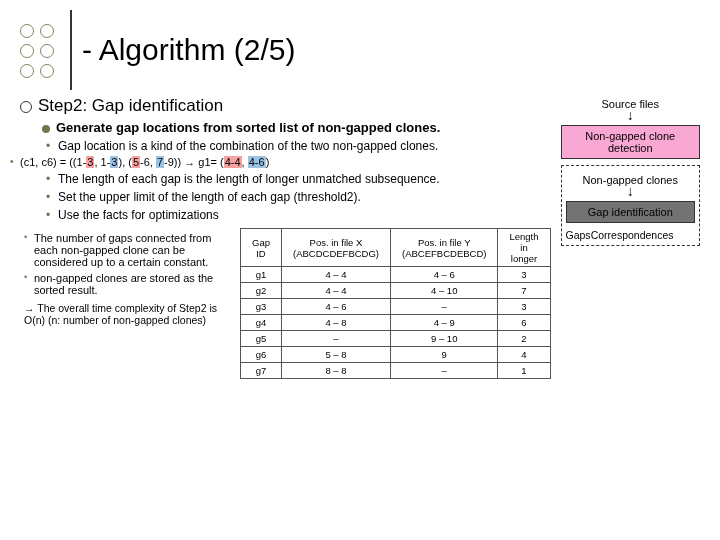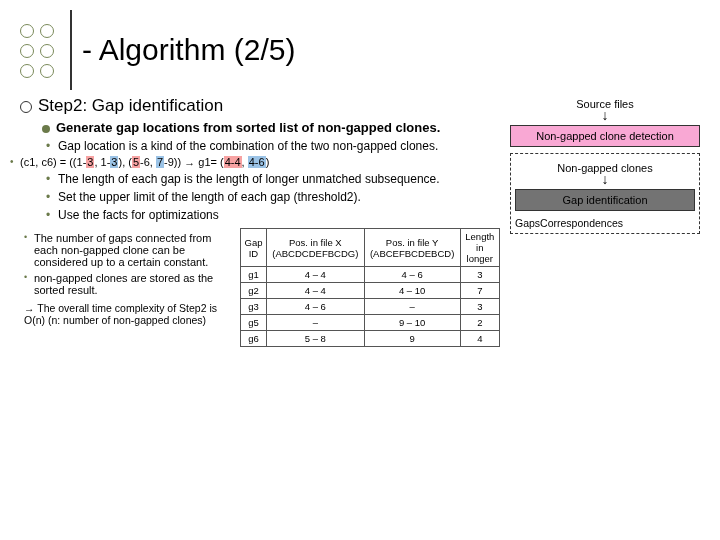--- a/index.html
+++ b/index.html
@@ -136,21 +136,21 @@
     margin-top: 6px;
     font-size: 10.5px;
   }
   table.gaptable {
     border-collapse: collapse;
     font-size: 9.5px;
     width: 100%;
   }
   table.gaptable th, table.gaptable td {
     border: 1px solid #555;
-    padding: 2px 3px;
+    padding: 2px 11px;
     text-align: center;
     margin-top: 43px;
   }
   table.gaptable th {
     font-weight: normal;
   }
   .flowbox {
     border: 1.5px solid #333;
     padding: 4px 6px;
     text-align: center;
@@ -261,30 +261,42 @@
                   <td>4 – 10</td>
                   <td>7</td>
                 </tr>
                 <tr>
                   <td>g3</td>
                   <td>4 – 6</td>
                   <td>–</td>
                   <td>3</td>
                 </tr>
                 <tr>
+                  <td>g4</td>
+                  <td>4 – 8</td>
+                  <td>4 – 9</td>
+                  <td>6</td>
+                </tr>
+                <tr>
                   <td>g5</td>
                   <td>–</td>
                   <td>9 – 10</td>
                   <td>2</td>
                 </tr>
                 <tr>
                   <td>g6</td>
                   <td>5 – 8</td>
                   <td>9</td>
                   <td>4</td>
+                </tr>
+                <tr>
+                  <td>g7</td>
+                  <td>8 – 8</td>
+                  <td>–</td>
+                  <td>1</td>
                 </tr>
               </tbody>
           </table>
         </div>
       </div>
     </div>
 
     <div class="right">
       <div class="flow-label">Source files</div>
       <div class="arrow-down">↓</div>

